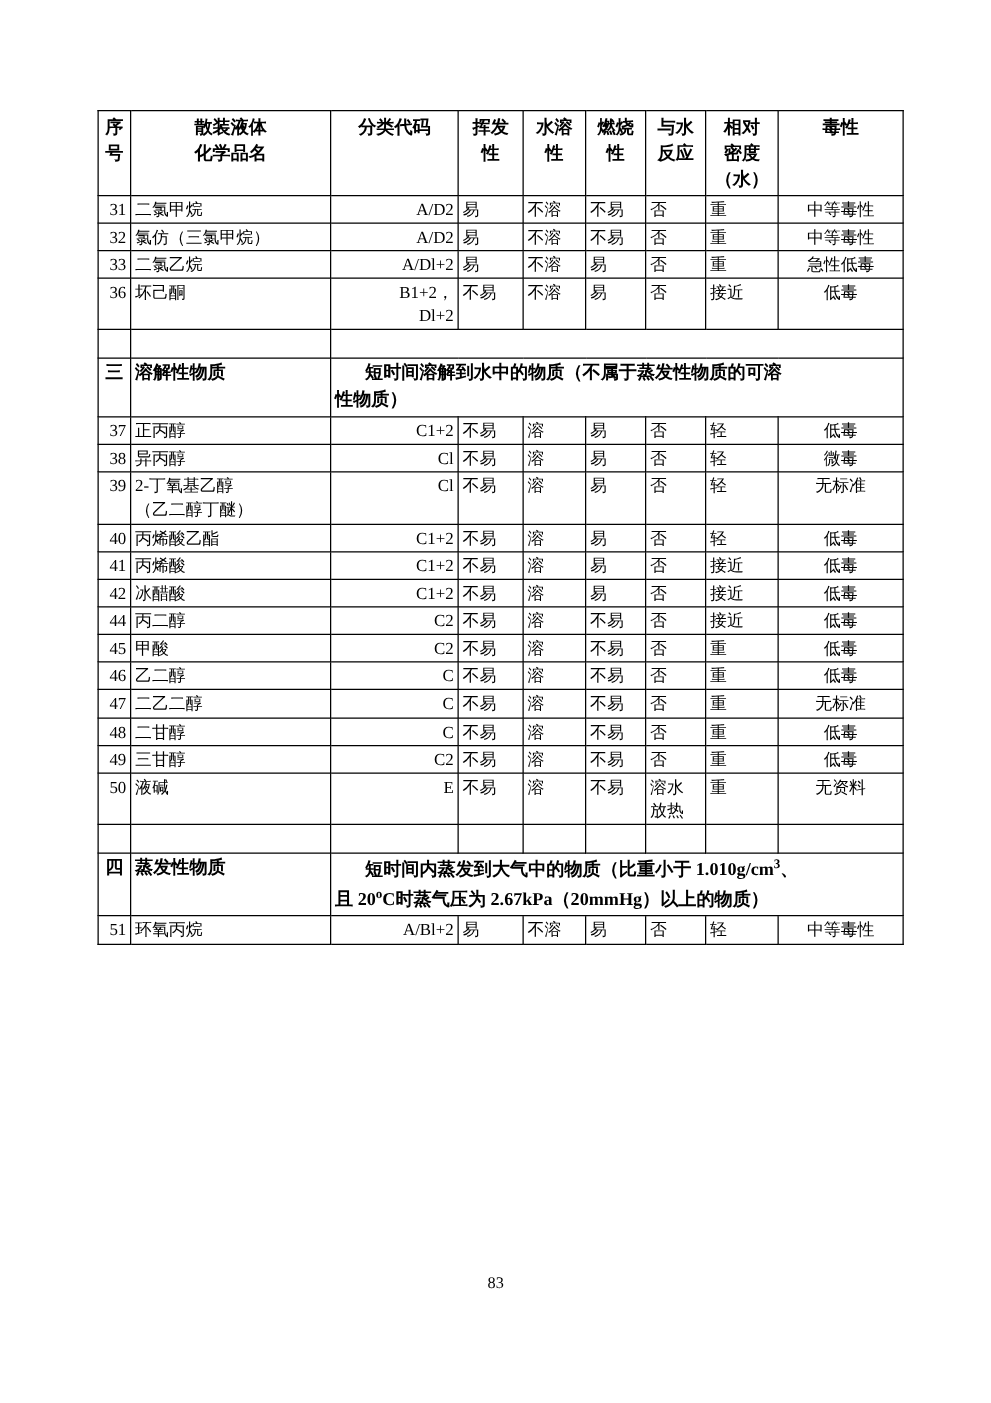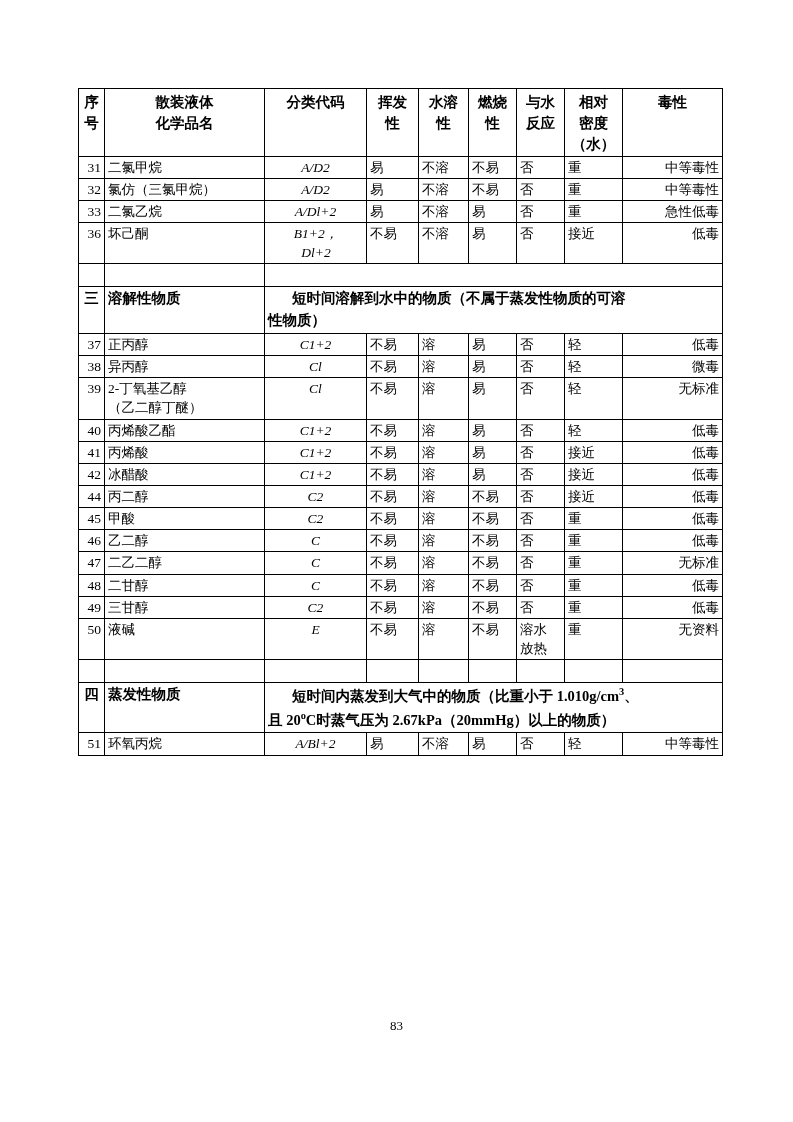--- a/index.html
+++ b/index.html
@@ -62,24 +62,24 @@
     padding-right: 2px;
   }
 
   
   td.num {
     text-align: right;
     padding-right: 2px;
     font-size: 13.5px;
   }
   td.name { text-align: left; }
-  td.code { text-align: center; padding-left: 16px; font-style: italic; }
+  td.code { text-align: right; padding-left: 16px; }
   td.code.ind { padding-left: 4px; }
   td.val  { text-align: left; padding-left: 4px; }
-  td.tox  { text-align: right; padding-left: 4px; }
+  td.tox  { text-align: center; padding-left: 4px; }
 
   .tall { height: 40px; }
   .spacer td { height: 20px; }
 
   
   tr.section td {
     font-weight: bold;
     font-size: 14.5px;
     line-height: 1.5;
   }

